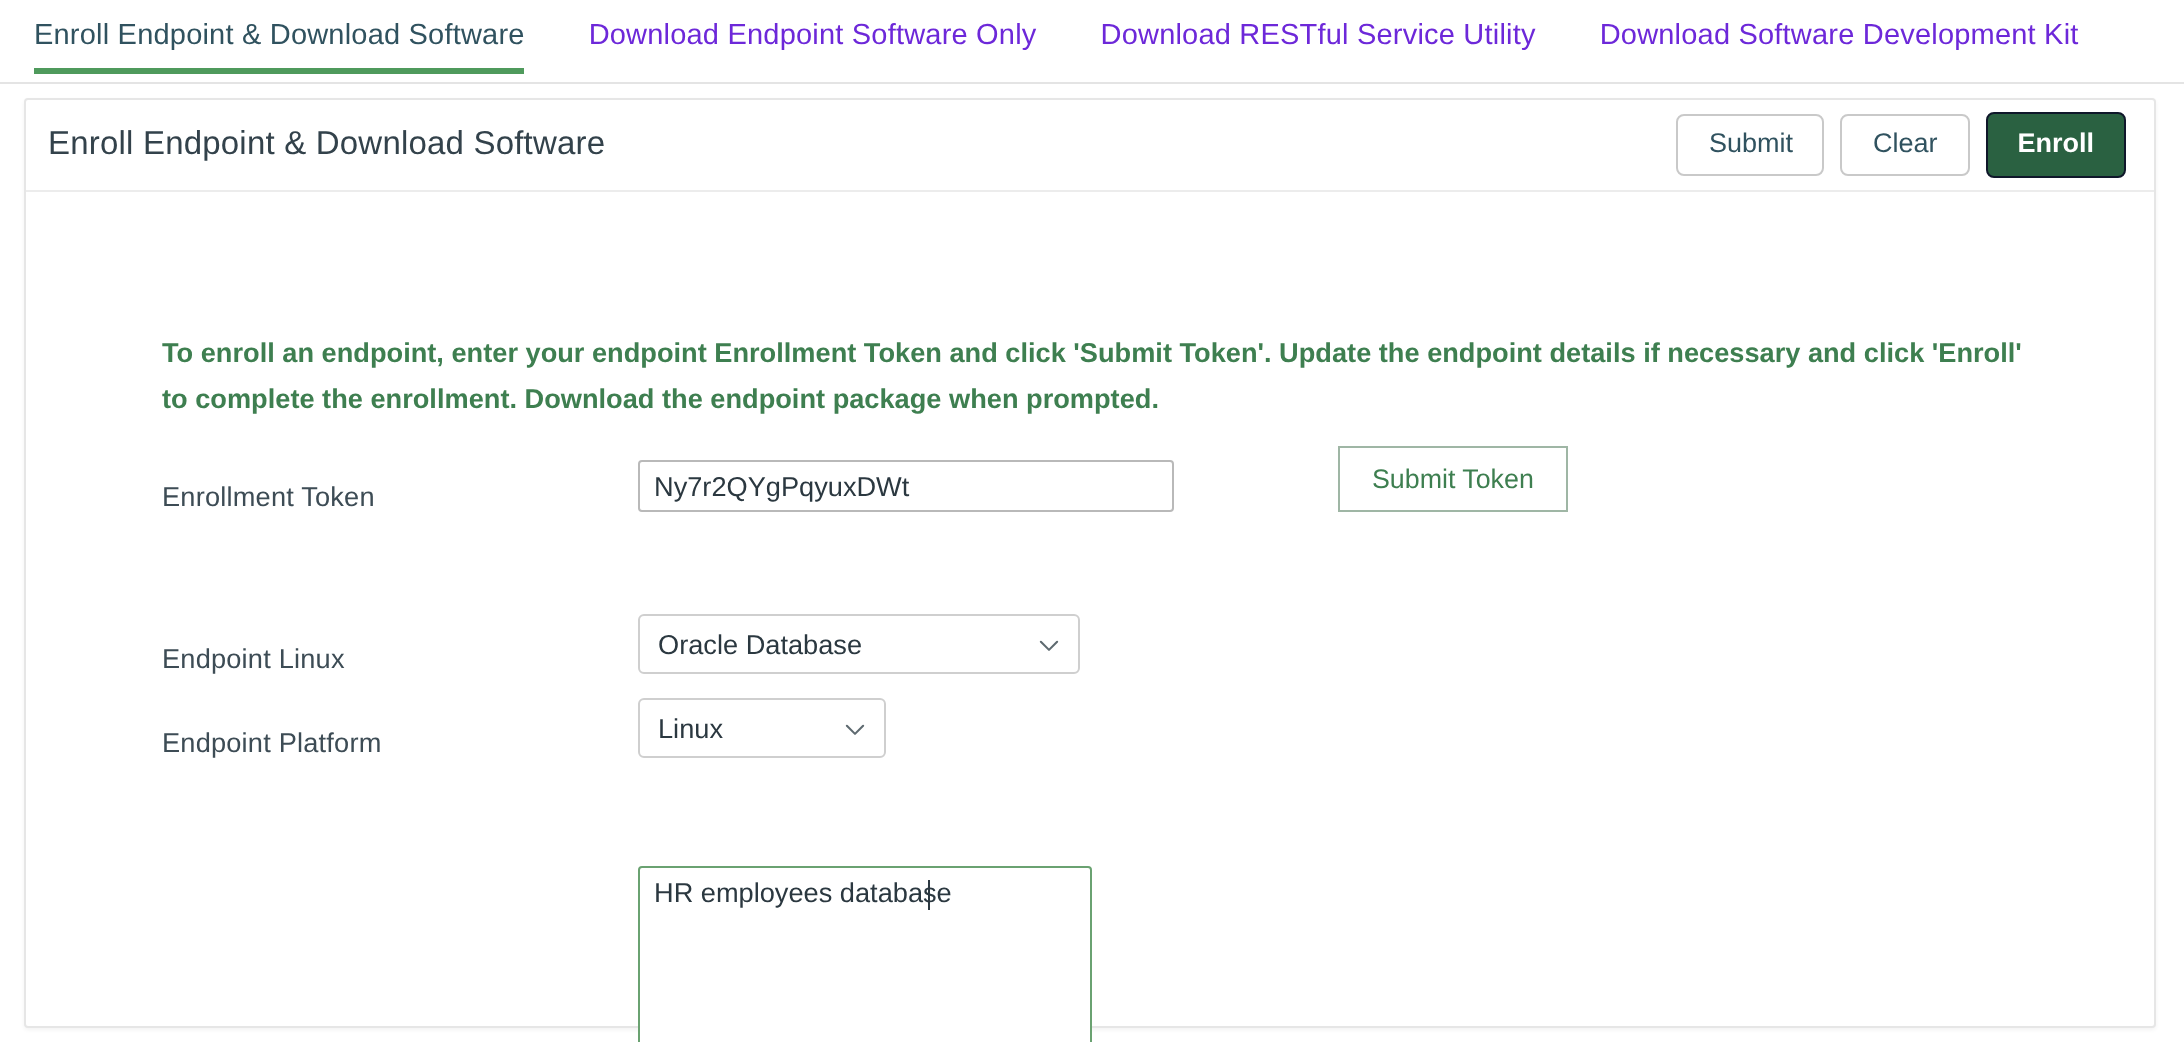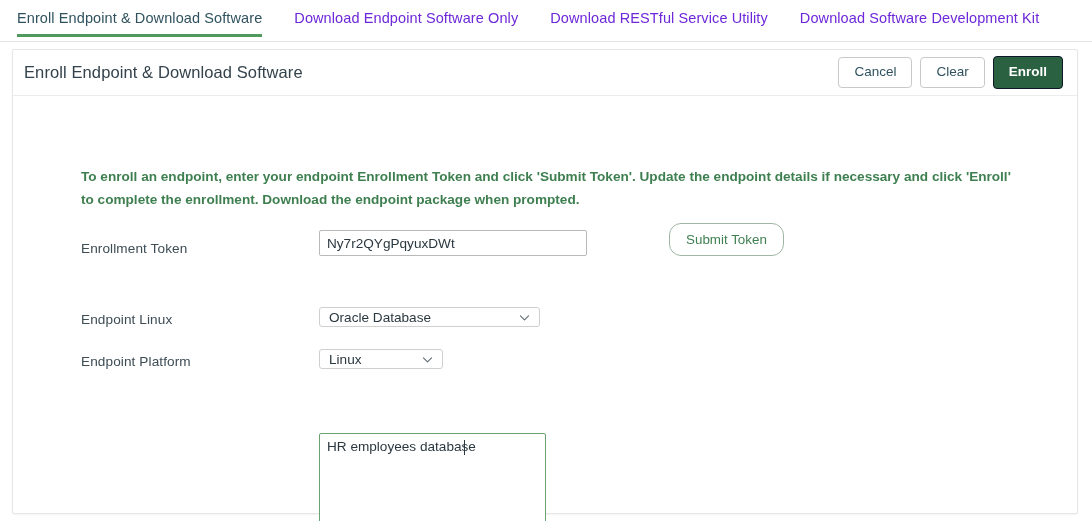--- a/index.html
+++ b/index.html
@@ -119,34 +119,34 @@
     padding: 4px 7px;
     height: 26px;
     outline: none;
   }
 
   .select-box {
     position: relative;
     border: 1px solid #cfcfcf;
     border-radius: 3px;
     background: #ffffff;
-    height: 20px;
+    height: 30px;
     display: flex; align-items: center;
     padding: 0 8px 0 9px;
     font-size: 13.6px;
     color: #2b3840;
     cursor: pointer;
   }
   .select-value { flex: 1; white-space: nowrap; }
   .chev { width: 13px; height: 13px; flex: 0 0 auto; color:#5e6a70; }
 
   .btn-submit-token {
     background: #ffffff;
     border: 1px solid #9fb6a5;
-    border-radius: 12px;
+    border-radius: 0;
     color: #3e7f50;
     font-size: 13.4px;
     padding: 8px 16px;
     cursor: pointer;
     font-family: "Liberation Sans", sans-serif;
   }
 
   .textarea-wrap { position: relative; }
   .textarea {
     font-family: "Liberation Sans", sans-serif;
@@ -188,21 +188,21 @@
     <div class="tab">
       <span>Download Software Development Kit</span>
     </div>
   </div>
 
   <div class="panel">
 
     <div class="panel-header">
       <div class="panel-title">Enroll Endpoint &amp; Download Software</div>
       <div class="header-actions">
-        <button class="btn btn-outline">Cancel</button>
+        <button class="btn btn-outline">Submit</button>
         <button class="btn btn-outline">Clear</button>
         <button class="btn btn-primary">Enroll</button>
       </div>
     </div>
 
     <div class="panel-body">
 
       <div class="instructions">To enroll an endpoint, enter your endpoint Enrollment Token and click 'Submit Token'. Update the endpoint details if necessary and click 'Enroll' to complete the enrollment. Download the endpoint package when prompted.</div>
 
       <div class="form-row" style="left:68px; top:127px;">

